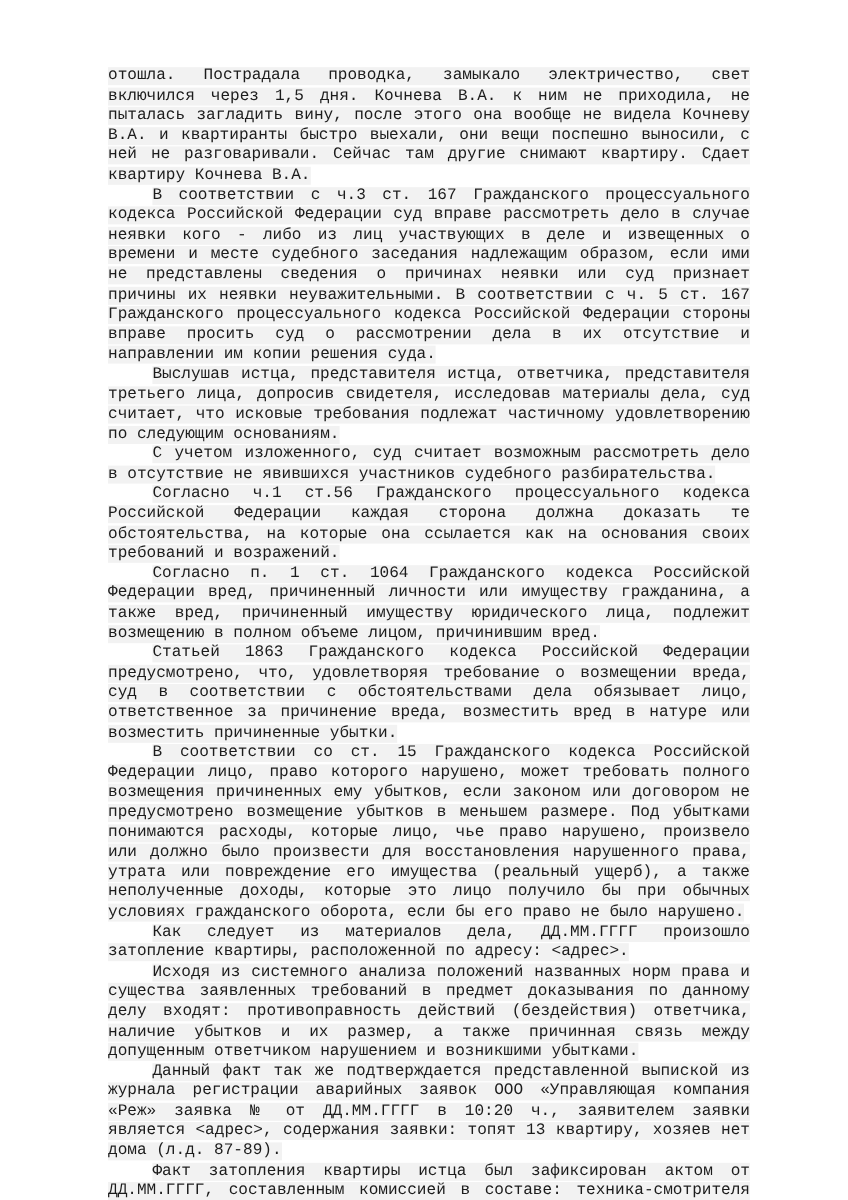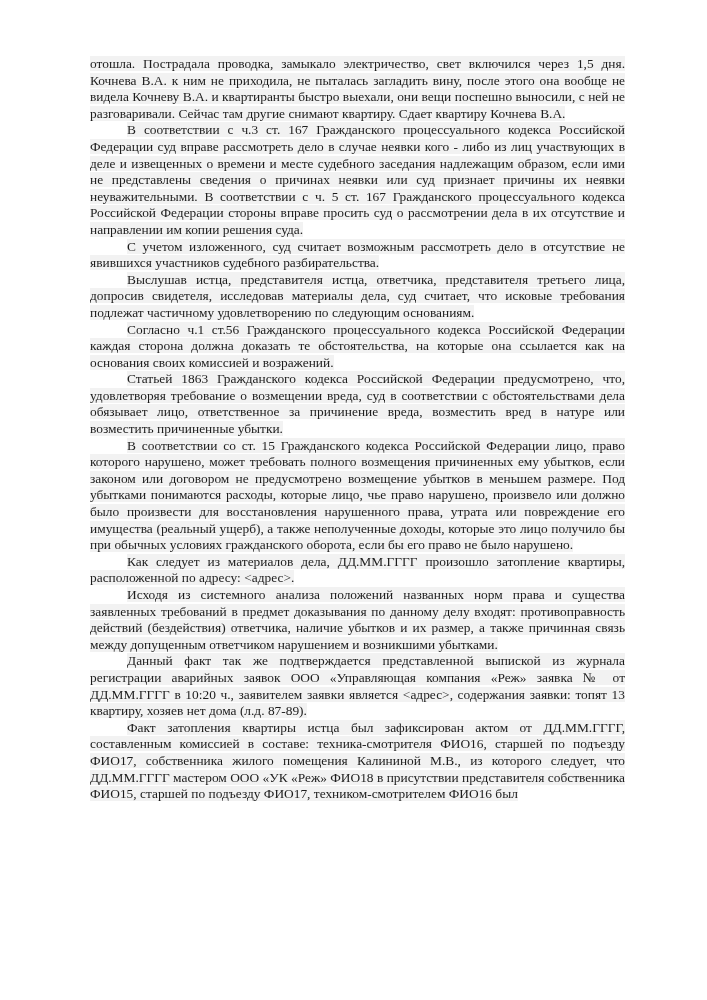--- a/index.html
+++ b/index.html
@@ -12,21 +12,21 @@
     width: 707px;
     height: 1000px;
     box-sizing: border-box;
     background: #ffffff;
     padding: 56px 82px 0 90px;
     overflow: hidden;
   }
   .doc-body p {
     margin: 0;
     padding: 0;
-    font-family: Liberation Serif, serif;
+    font-family: Liberation Mono, monospace;
     font-size: 13.4px;
     line-height: 16.6px;
     color: #1c1c1c;
     text-align: justify;
     text-indent: 37px;
   }
   .doc-body p.continuation {
     text-indent: 0;
   }
   
@@ -36,23 +36,24 @@
     -webkit-box-decoration-break: clone;
   }
 </style>
 </head>
 <body>
 
 <div class="page">
   <div class="doc-body">
     <p class="continuation"><span class="hl">отошла. Пострадала проводка, замыкало электричество, свет включился через 1,5 дня. Кочнева В.А. к ним не приходила, не пыталась загладить вину, после этого она вообще не видела Кочневу В.А. и квартиранты быстро выехали, они вещи поспешно выносили, с ней не разговаривали. Сейчас там другие снимают квартиру. Сдает квартиру Кочнева В.А.</span></p>
     <p><span class="hl">В соответствии с ч.3 ст. 167 Гражданского процессуального кодекса Российской Федерации суд вправе рассмотреть дело в случае неявки кого - либо из лиц участвующих в деле и извещенных о времени и месте судебного заседания надлежащим образом, если ими не представлены сведения о причинах неявки или суд признает причины их неявки неуважительными. В соответствии с ч. 5 ст. 167 Гражданского процессуального кодекса Российской Федерации стороны вправе просить суд о рассмотрении дела в их отсутствие и направлении им копии решения суда.</span></p>
+    <p><span class="hl">Выслушав истца, представителя истца, ответчика, представителя третьего лица, допросив свидетеля, исследовав материалы дела, суд считает, что исковые требования подлежат частичному удовлетворению по следующим основаниям.</span></p>
     <p><span class="hl">С учетом изложенного, суд считает возможным рассмотреть дело в отсутствие не явившихся участников судебного разбирательства.</span></p>
-    <p><span class="hl">Выслушав истца, представителя истца, ответчика, представителя третьего лица, допросив свидетеля, исследовав материалы дела, суд считает, что исковые требования подлежат частичному удовлетворению по следующим основаниям.</span></p>
-    <p><span class="hl">Согласно ч.1 ст.56 Гражданского процессуального кодекса Российской Федерации каждая сторона должна доказать те обстоятельства, на которые она ссылается как на основания своих комиссией и возражений.</span></p>
+    <p><span class="hl">Согласно ч.1 ст.56 Гражданского процессуального кодекса Российской Федерации каждая сторона должна доказать те обстоятельства, на которые она ссылается как на основания своих требований и возражений.</span></p>
+    <p><span class="hl">Согласно п. 1 ст. 1064 Гражданского кодекса Российской Федерации вред, причиненный личности или имуществу гражданина, а также вред, причиненный имуществу юридического лица, подлежит возмещению в полном объеме лицом, причинившим вред.</span></p>
     <p><span class="hl">Статьей 1863 Гражданского кодекса Российской Федерации предусмотрено, что, удовлетворяя требование о возмещении вреда, суд в соответствии с обстоятельствами дела обязывает лицо, ответственное за причинение вреда, возместить вред в натуре или возместить причиненные убытки.</span></p>
     <p><span class="hl">В соответствии со ст. 15 Гражданского кодекса Российской Федерации лицо, право которого нарушено, может требовать полного возмещения причиненных ему убытков, если законом или договором не предусмотрено возмещение убытков в меньшем размере. Под убытками понимаются расходы, которые лицо, чье право нарушено, произвело или должно было произвести для восстановления нарушенного права, утрата или повреждение его имущества (реальный ущерб), а также неполученные доходы, которые это лицо получило бы при обычных условиях гражданского оборота, если бы его право не было нарушено.</span></p>
     <p><span class="hl">Как следует из материалов дела, ДД.ММ.ГГГГ произошло затопление квартиры, расположенной по адресу: &lt;адрес&gt;.</span></p>
     <p><span class="hl">Исходя из системного анализа положений названных норм права и существа заявленных требований в предмет доказывания по данному делу входят: противоправность действий (бездействия) ответчика, наличие убытков и их размер, а также причинная связь между допущенным ответчиком нарушением и возникшими убытками.</span></p>
     <p><span class="hl">Данный факт так же подтверждается представленной выпиской из журнала регистрации аварийных заявок ООО «Управляющая компания «Реж» заявка № от ДД.ММ.ГГГГ в 10:20 ч., заявителем заявки является &lt;адрес&gt;, содержания заявки: топят 13 квартиру, хозяев нет дома (л.д. 87-89).</span></p>
     <p><span class="hl">Факт затопления квартиры истца был зафиксирован актом от ДД.ММ.ГГГГ, составленным комиссией в составе: техника-смотрителя ФИО16, старшей по подъезду ФИО17, собственника жилого помещения Калининой М.В., из которого следует, что ДД.ММ.ГГГГ мастером ООО «УК «Реж» ФИО18 в присутствии представителя собственника ФИО15, старшей по подъезду ФИО17, техником-смотрителем ФИО16 был</span></p>
   </div>
 </div>
 
 </body></html>

